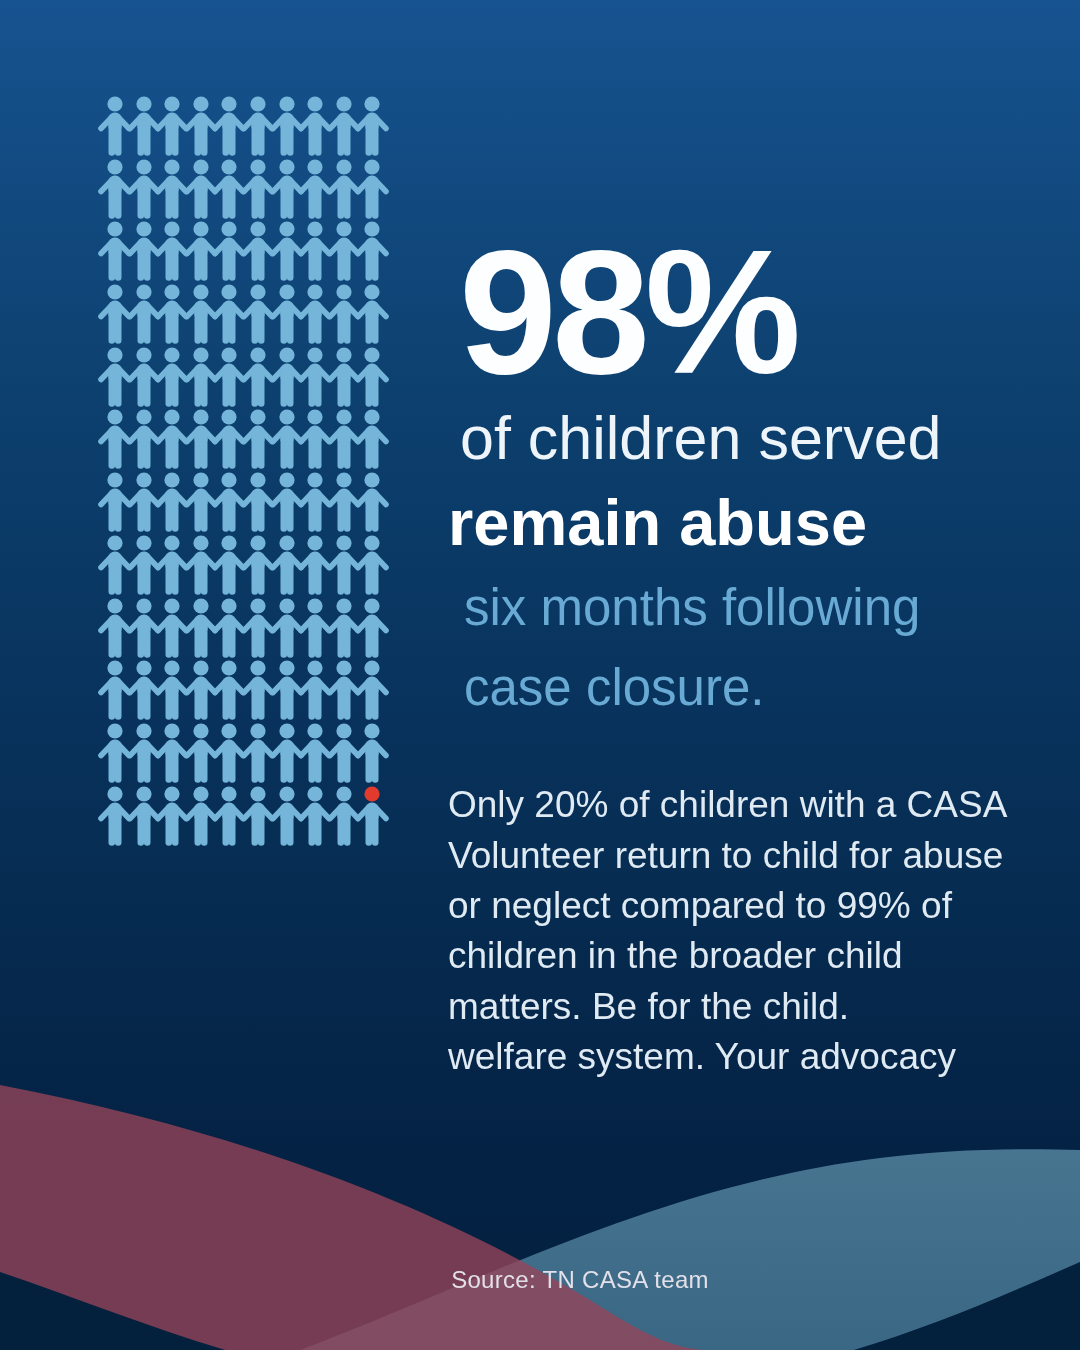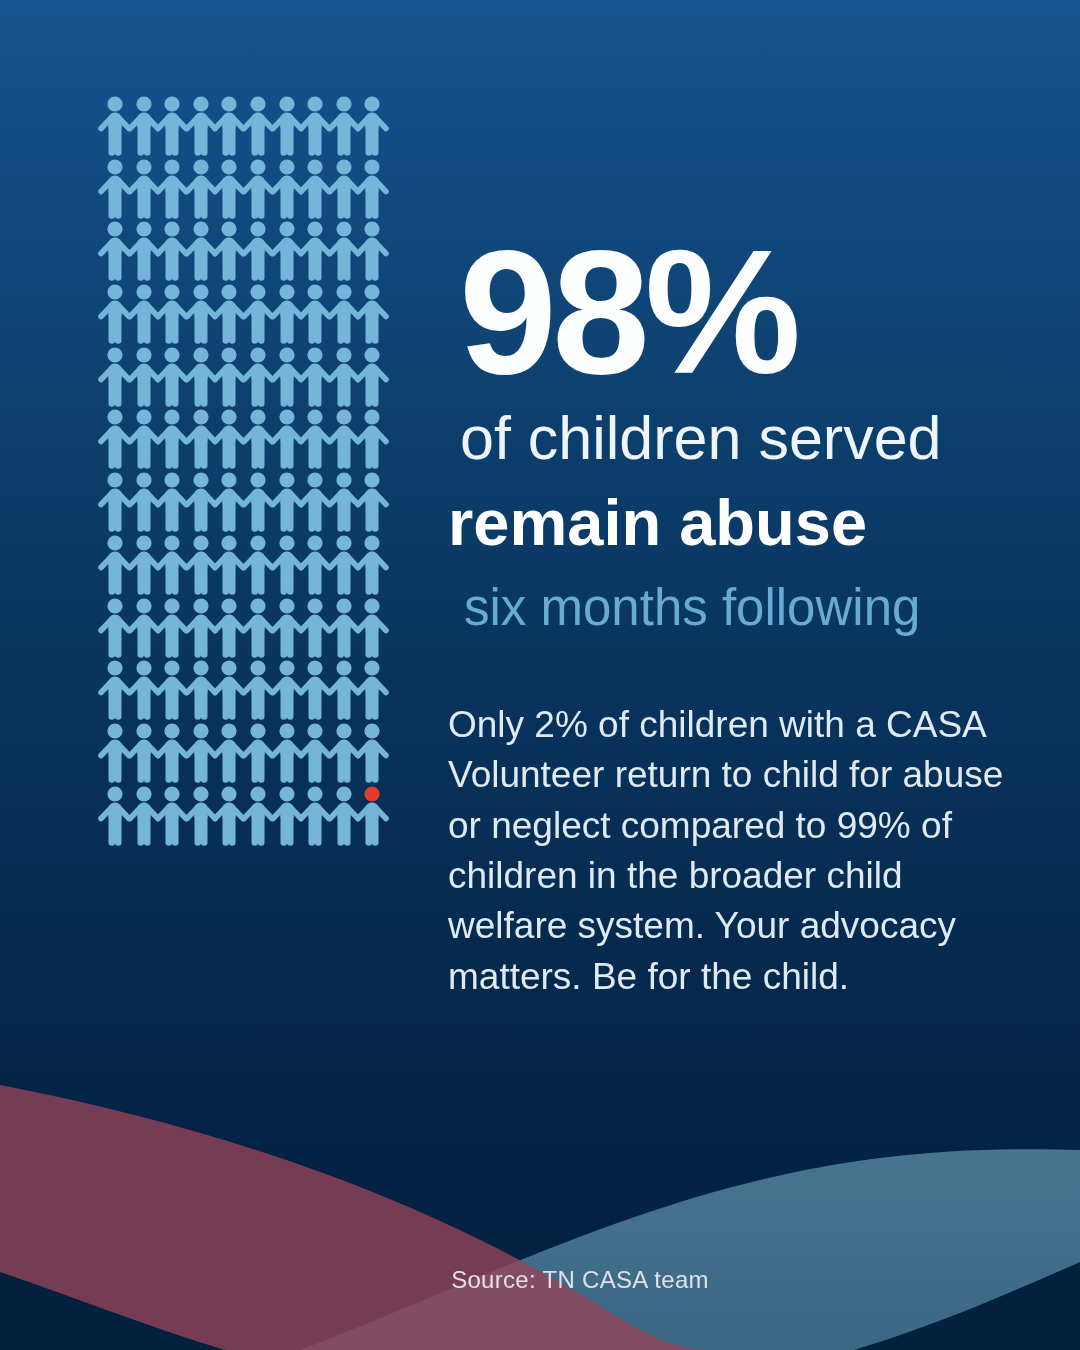--- a/index.html
+++ b/index.html
@@ -1278,27 +1278,28 @@
           <rect x="10.2" y="16.5" width="13.6" height="21" rx="6.5" fill="#74b5d9"></rect>
         </svg>
       </div>
     </div>
 
   <div class="textcol">
     <div class="stat">98%</div>
     <div class="sub1">of children served</div>
     <div class="sub2">remain abuse</div>
     <div class="sub3">six months following</div>
+    <div class="sub3">case closure.</div>
     <div class="bodytext">
-      <div>Only 2% of children with a CASA</div>
+      <div>Only 20% of children with a CASA</div>
       <div>Volunteer return to child for abuse</div>
       <div>or neglect compared to 99% of</div>
       <div>children in the broader child</div>
+      <div>matters. Be for the child.</div>
       <div>welfare system. Your advocacy</div>
-      <div>matters. Be for the child.</div>
     </div>
   </div>
 
   <svg class="waves" viewBox="0 0 1080 340" preserveAspectRatio="none" aria-hidden="true">
     <defs>
       <linearGradient id="tealGrad" x1="0" y1="0" x2="0" y2="1">
         <stop offset="0" stop-color="#477590"></stop>
         <stop offset="1" stop-color="#3a6784"></stop>
       </linearGradient>
     </defs>

